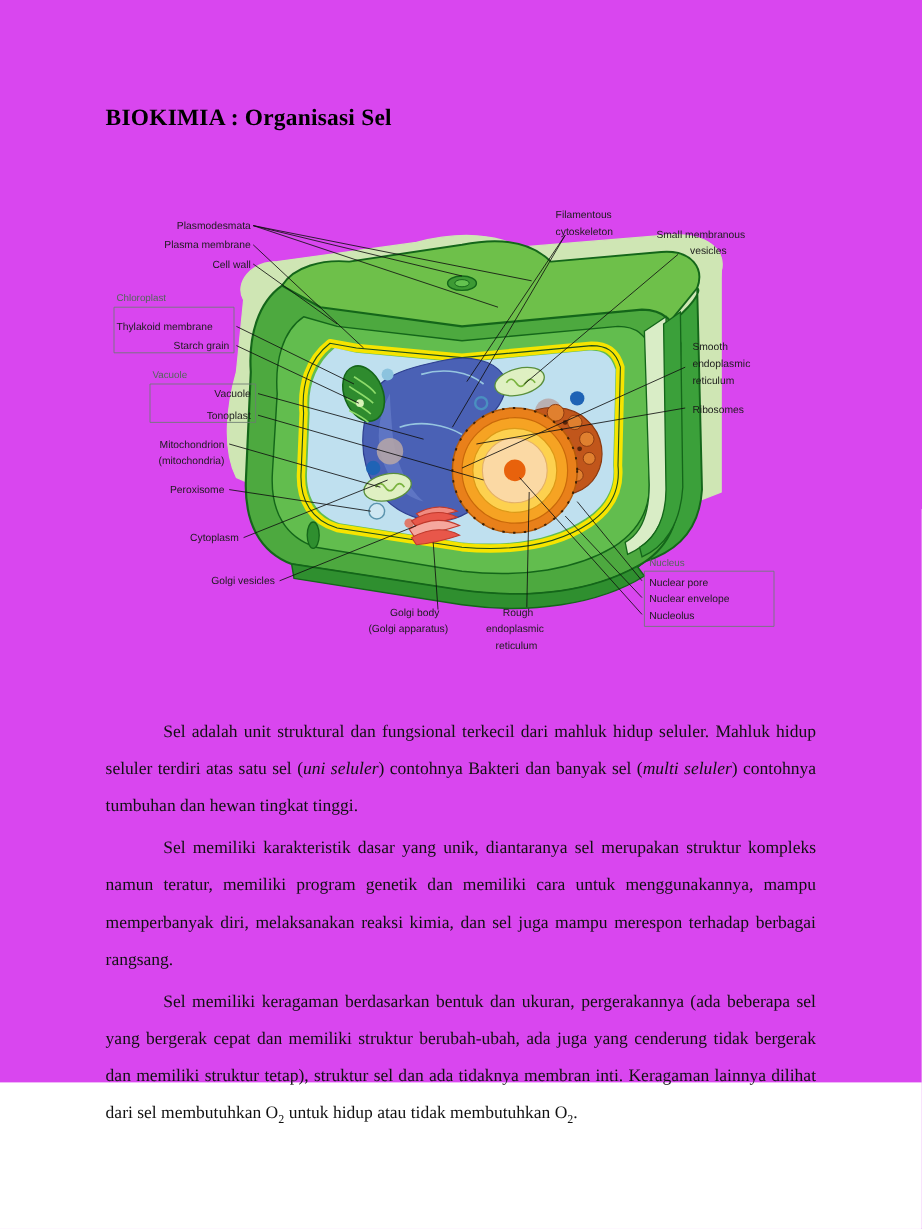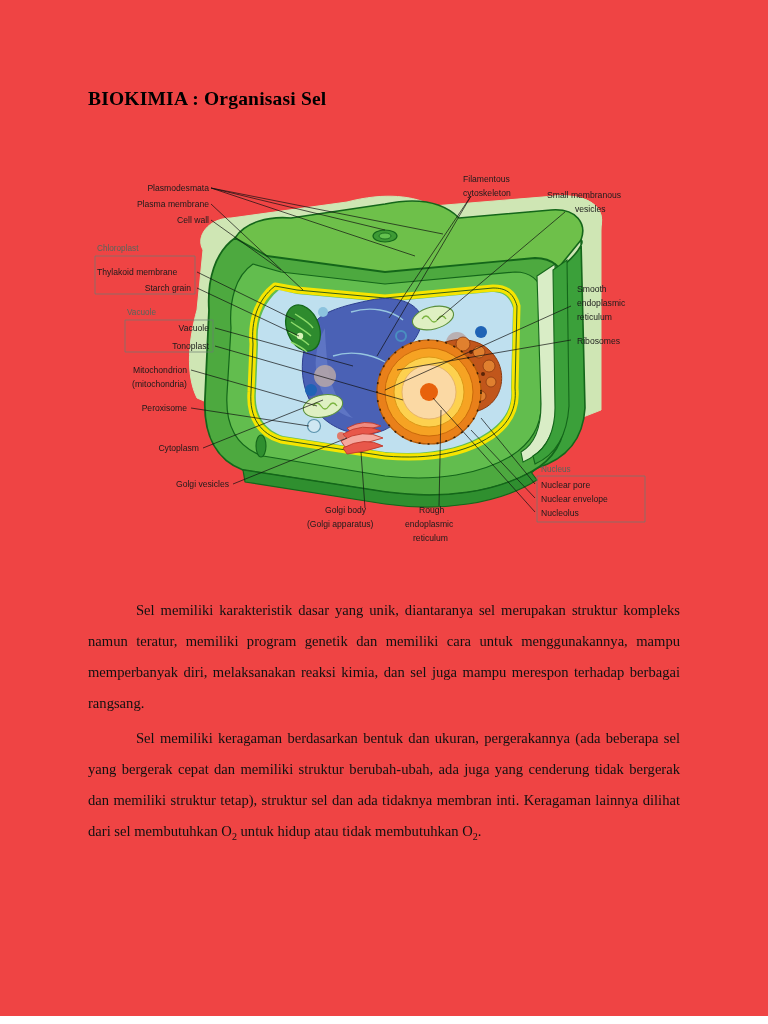--- a/index.html
+++ b/index.html
@@ -12,22 +12,22 @@
     height: 1024px;
     position: relative;
     overflow: hidden;
     font-family: "Liberation Serif", serif;
     color: #000;
   }
   #page {
     position: absolute;
     left: 0; top: 0;
     width: 768px;
-    height: 1016px;
-    background: #ef4444;
+    height: 902px;
+    background: #d946ef;
   }
   #doc-title {
     position: absolute;
     left: 88px;
     top: 88px;
     font-family: "Liberation Serif", serif;
     font-weight: bold;
     font-size: 19.5px;
     letter-spacing: 0.2px;
     color: #000;
@@ -306,17 +306,18 @@
 
         <text class="dlabel-grp" x="456" y="312">Nucleus</text>
         <text class="dlabel" x="456" y="328">Nuclear pore</text>
         <text class="dlabel" x="456" y="342">Nuclear envelope</text>
         <text class="dlabel" x="456" y="356">Nucleolus</text>
       </g>
     </svg>
   </div>
 
   <div id="body-text">
+      <p>Sel adalah unit struktural dan fungsional terkecil dari mahluk hidup seluler. Mahluk hidup seluler terdiri atas satu sel (<i>uni seluler</i>) contohnya Bakteri dan banyak sel (<i>multi seluler</i>) contohnya tumbuhan dan hewan tingkat tinggi.</p>
       <p>Sel memiliki karakteristik dasar yang unik, diantaranya sel merupakan struktur kompleks namun teratur, memiliki program genetik dan memiliki cara untuk menggunakannya, mampu memperbanyak diri, melaksanakan reaksi kimia, dan sel juga mampu merespon terhadap berbagai rangsang.</p>
       <p>Sel memiliki keragaman berdasarkan bentuk dan ukuran, pergerakannya (ada beberapa sel yang bergerak cepat dan memiliki struktur berubah-ubah, ada juga yang cenderung tidak bergerak dan memiliki struktur tetap), struktur sel dan ada tidaknya membran inti. Keragaman lainnya dilihat dari sel membutuhkan O<sub>2</sub> untuk hidup atau tidak membutuhkan O<sub>2</sub>.</p>
     </div>
 
 </div>
 
 </body></html>

